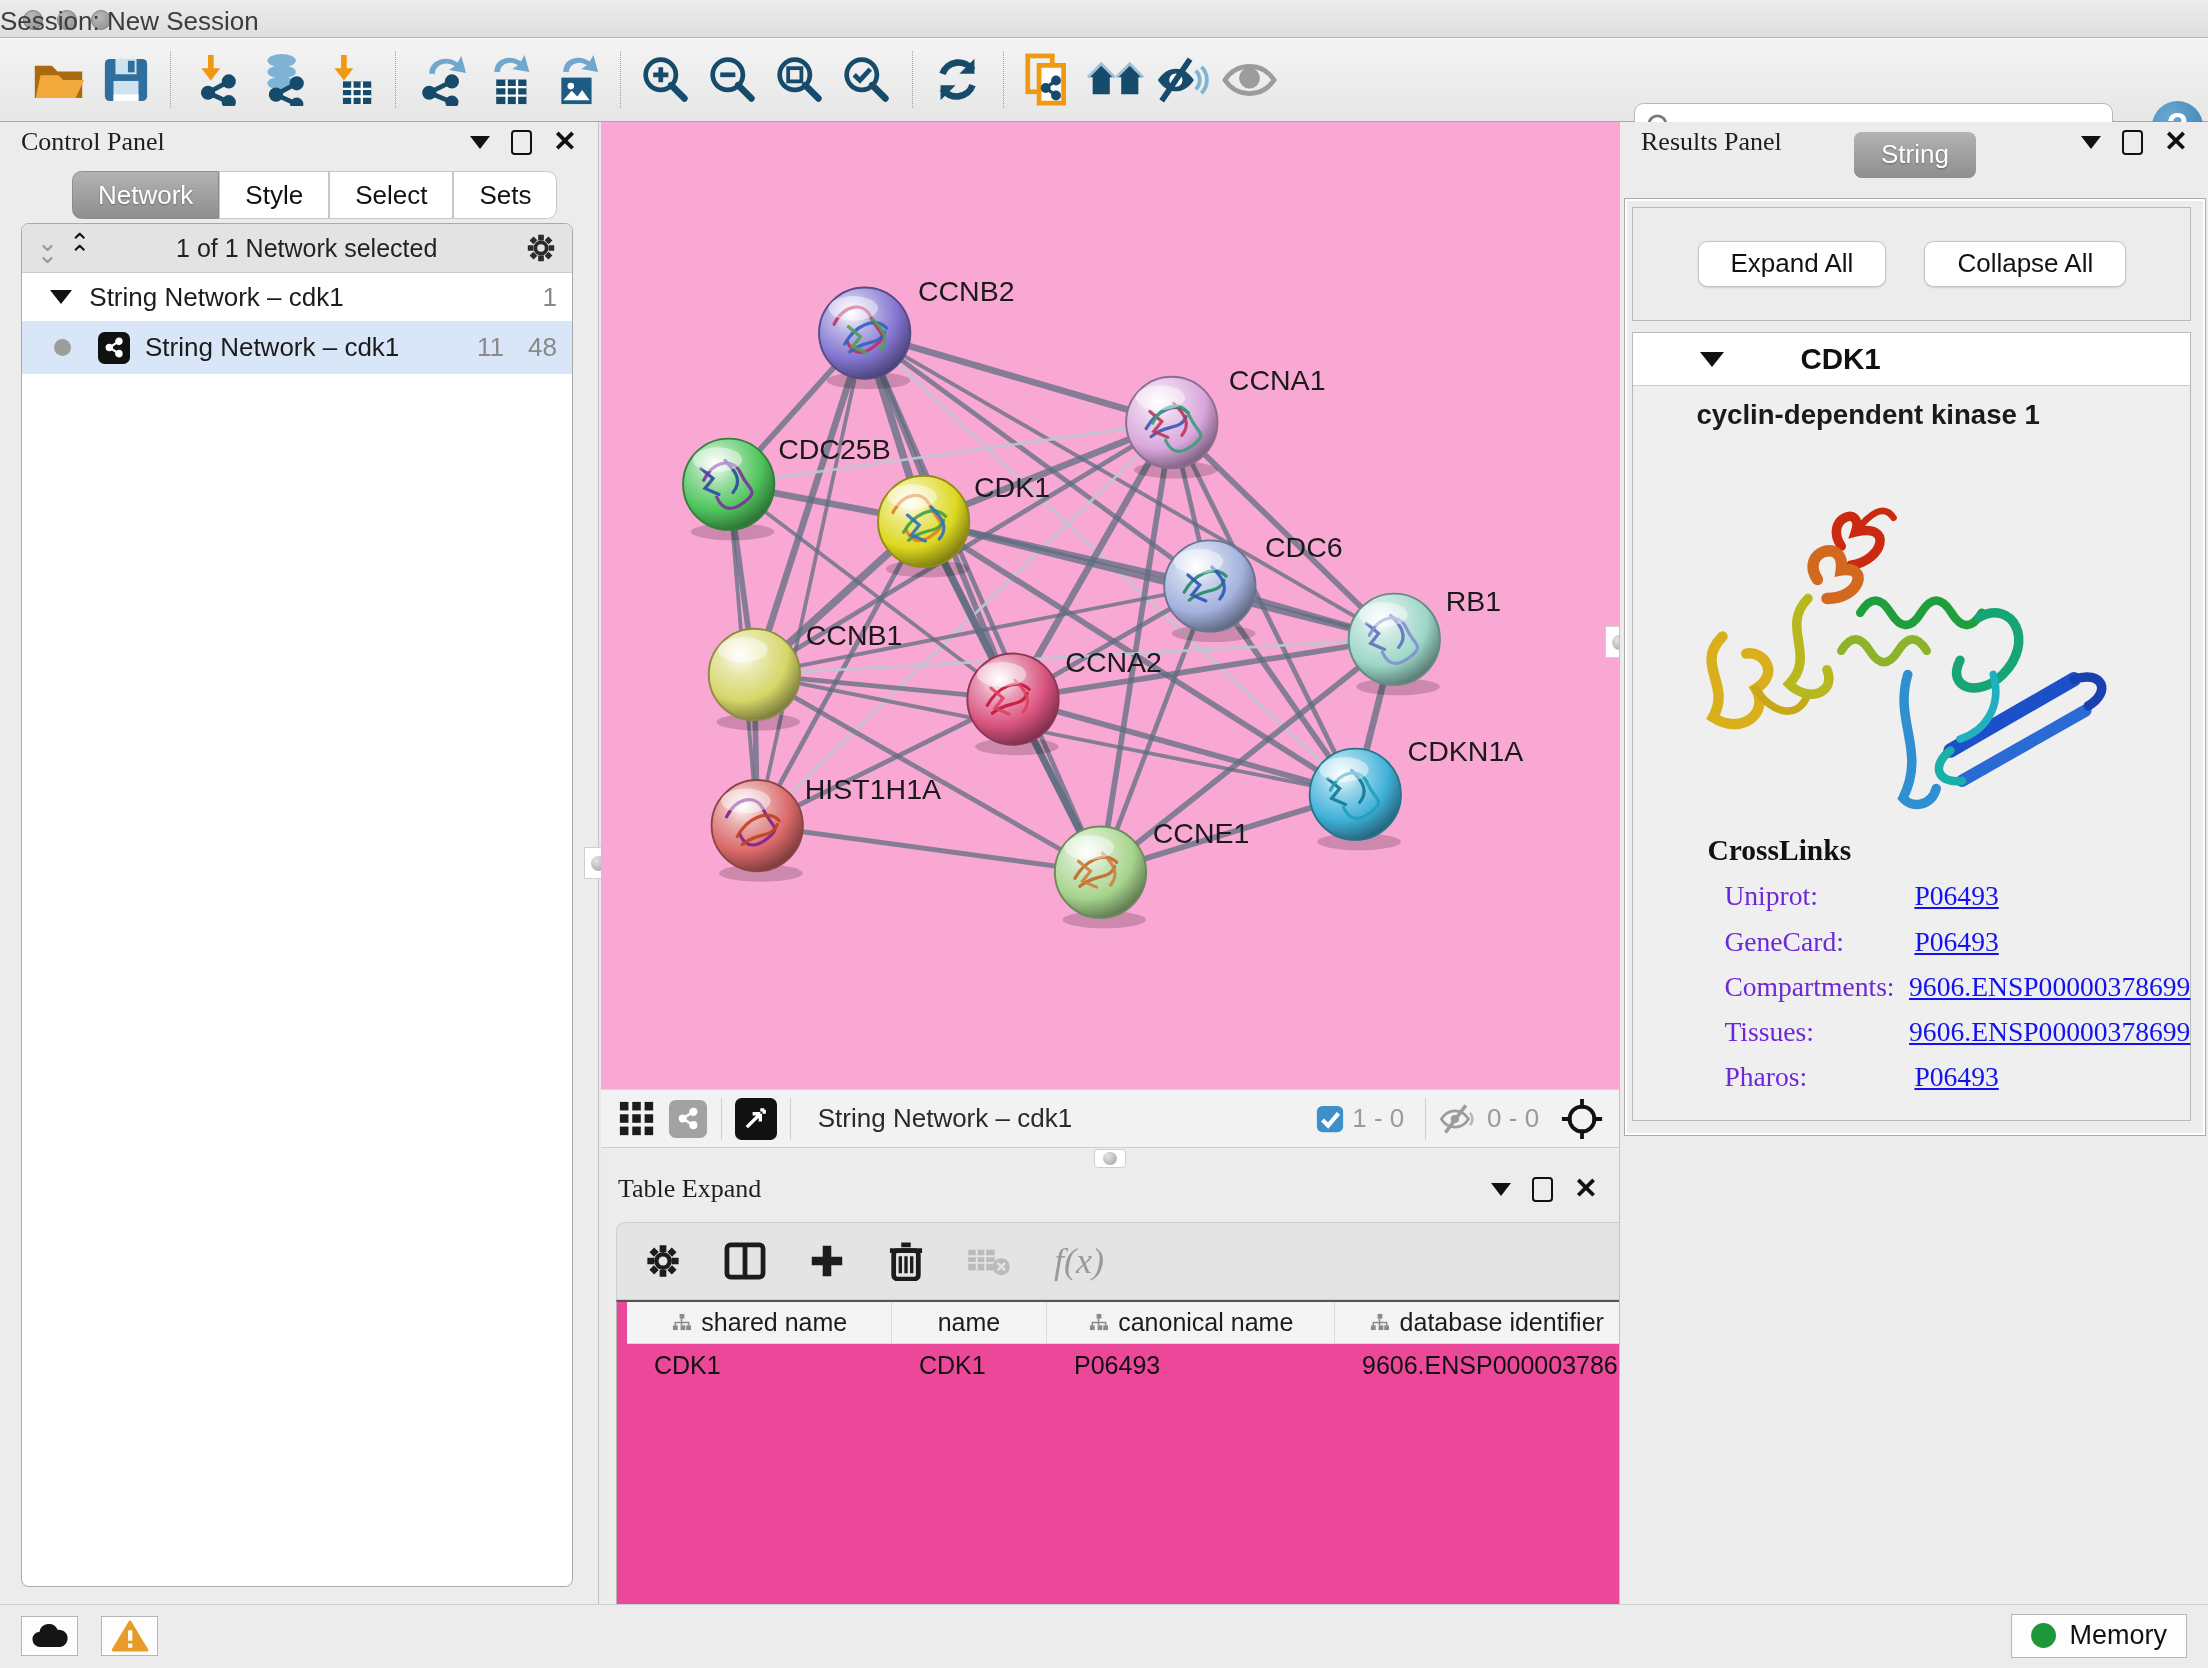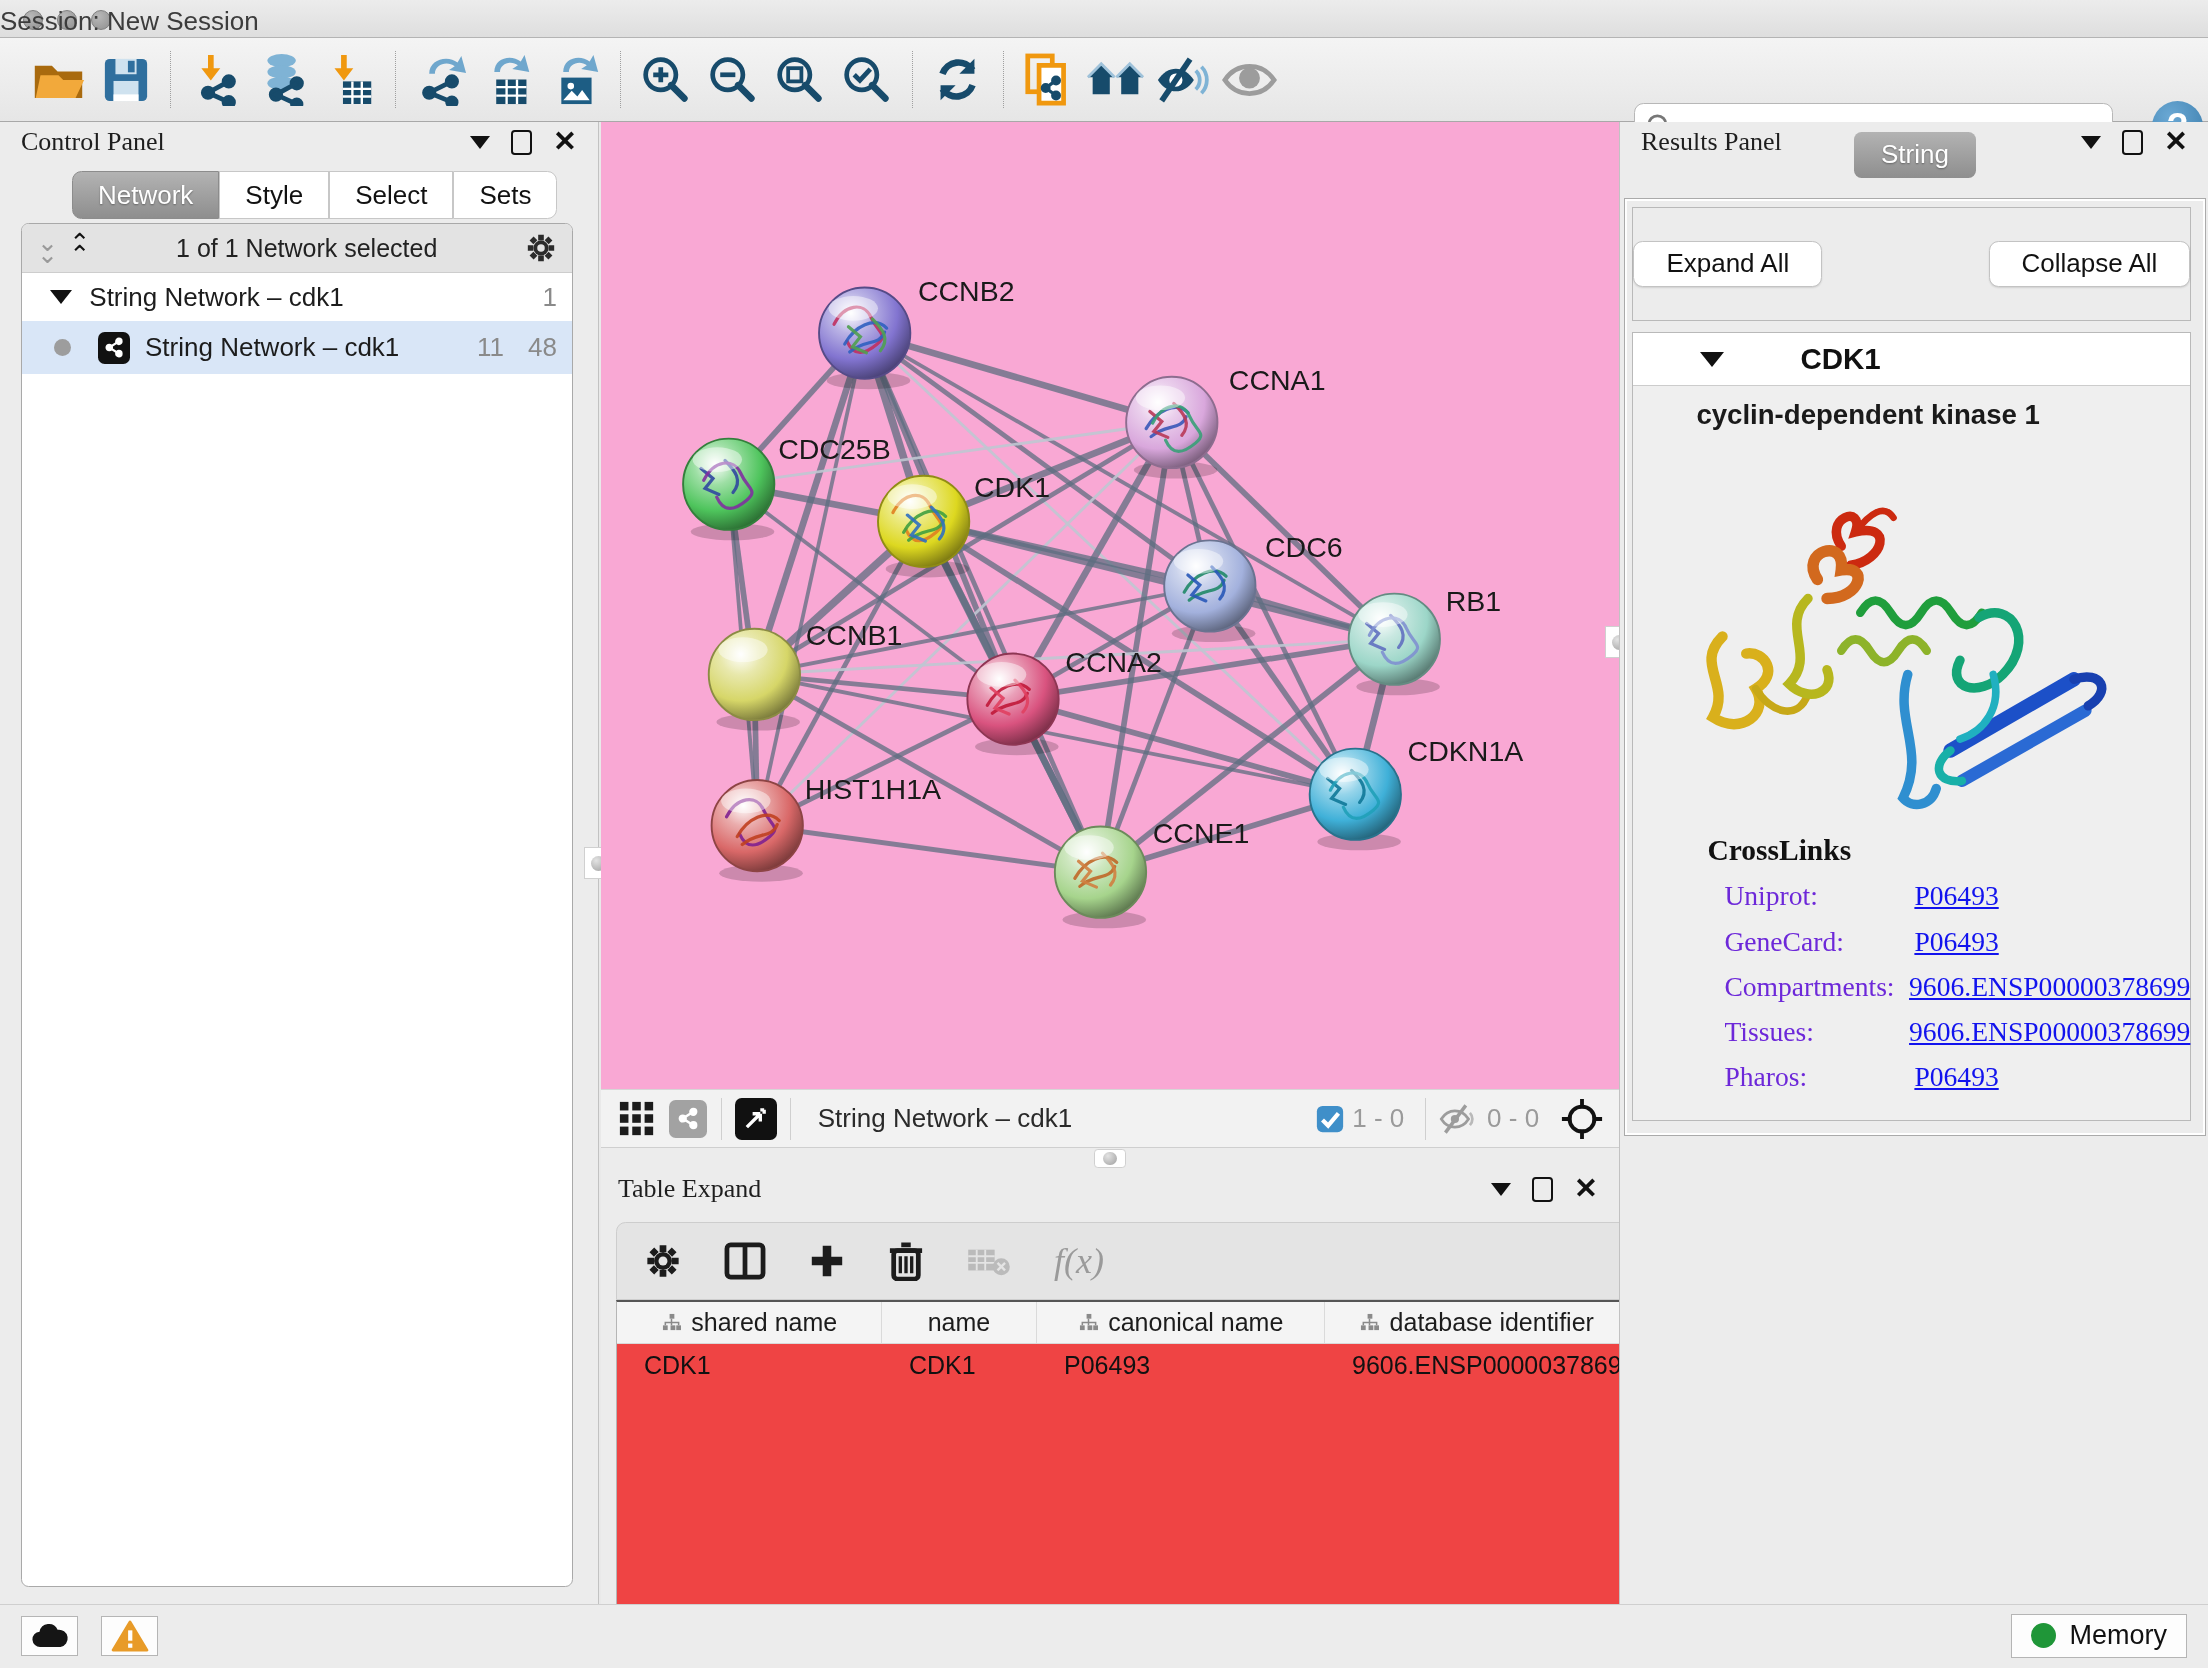--- a/index.html
+++ b/index.html
@@ -65,38 +65,38 @@
   .nf-num{font-size:26px;color:#9a9a9a;margin:0 7.6px;}
   .h-splitter{position:absolute;left:0;top:1026px;width:1018px;height:21px;background:#ececec;}
   .split-handle{width:32px;height:19px;background:#fff;border:1px solid #d0d0d0;border-radius:3.8px;
     display:flex;align-items:center;justify-content:center;}
   .split-handle i{width:13.3px;height:13.3px;border-radius:50%;
     background:radial-gradient(circle at 35% 30%,#e3e3e3,#9f9f9f);display:block;}
   
   .table-panel{position:absolute;left:0;top:1047px;width:1018px;height:435px;background:#ececec;}
   .tp-toolbar{position:absolute;left:15px;top:53px;width:1581px;height:78px;background:#e4e4e4;
     border:1px solid #cdcdcd;border-radius:9.5px 9.5px 0 0;display:flex;align-items:center;padding:0 27px;gap:42px;}
-  .tp-table{position:absolute;left:15px;top:131px;width:1581px;height:356px;background:#ef4444;
-    border:1px solid #b5b5b5;border-top:2.9px solid #555;}
+  .tp-table{position:absolute;left:15px;top:131px;width:1581px;height:356px;background:#ec4899;
+    border:1px solid #b5b5b5;border-top:2.9px solid #555;padding-left:10px;}
   .tp-header{display:flex;background:#f4f4f4;border-bottom:1px solid #d9d9d9;height:42px;}
   .tp-header .cell{display:flex;align-items:center;justify-content:center;gap:9.5px;font-size:25px;
     color:#1c1c1c;border-right:1px solid #dadada;overflow:hidden;white-space:nowrap;}
   .tp-row{display:flex;height:42px;}
   .tp-row .cell{font-size:25px;color:#111;padding-left:27px;display:flex;align-items:center;
     overflow:hidden;white-space:nowrap;}
   .tp-scroll{position:absolute;left:1.9px;bottom:3.8px;width:1575px;height:21px;background:#ebebeb;}
   .tp-thumb{position:absolute;left:7.6px;top:1.9px;width:175px;height:17px;border-radius:8.6px;background:#bdbdbd;}
   
   .rp-tab{position:absolute;left:234px;top:9.5px;height:46px;padding:0 27px;
     background:linear-gradient(#b3b3b3,#8e8e8e);color:#fff;font-size:26px;border-radius:7.6px;
     display:flex;align-items:center;text-shadow:0 1px 1.9px rgba(0,0,0,.35);}
   .rp-outer{position:absolute;left:3.8px;top:76px;width:582px;height:938px;background:#ececec;
     border:1.9px solid #aaa;box-shadow:inset 0 0 0 1.9px #fff;}
   .rp-btnbox{position:absolute;left:7.6px;top:7.6px;width:559px;height:114px;border:1.9px solid #b9b9b9;
-    background:#ececec;display:flex;align-items:center;justify-content:space-between;gap:38px;}
+    background:#ececec;display:flex;align-items:center;justify-content:center;gap:38px;}
   .rp-btn{height:46px;padding:0 32px;background:#fff;border:1px solid #c3c3c3;border-radius:9.5px;
     font-size:26px;color:#111;display:flex;align-items:center;box-shadow:0 1px 1.9px rgba(0,0,0,.12);}
   .rp-section{position:absolute;left:7.6px;top:133px;width:559px;height:789px;border:1.9px solid #b9b9b9;
     background:#efefef;}
   .rp-sec-head{height:53px;background:#fff;border-bottom:1px solid #ccc;display:flex;
     align-items:center;padding-left:67px;gap:76px;}
   .rp-sec-head b{font-size:29.5px;color:#111;}
   .rp-sub{font-size:27.6px;color:#1a1a1a;padding:13.3px 0 5.7px 63px;font-weight:bold;}
   .xl-title{font-family:"Liberation Serif",serif;font-weight:bold;font-size:29.5px;color:#111;
     margin:17px 0 5.7px 74px;}

